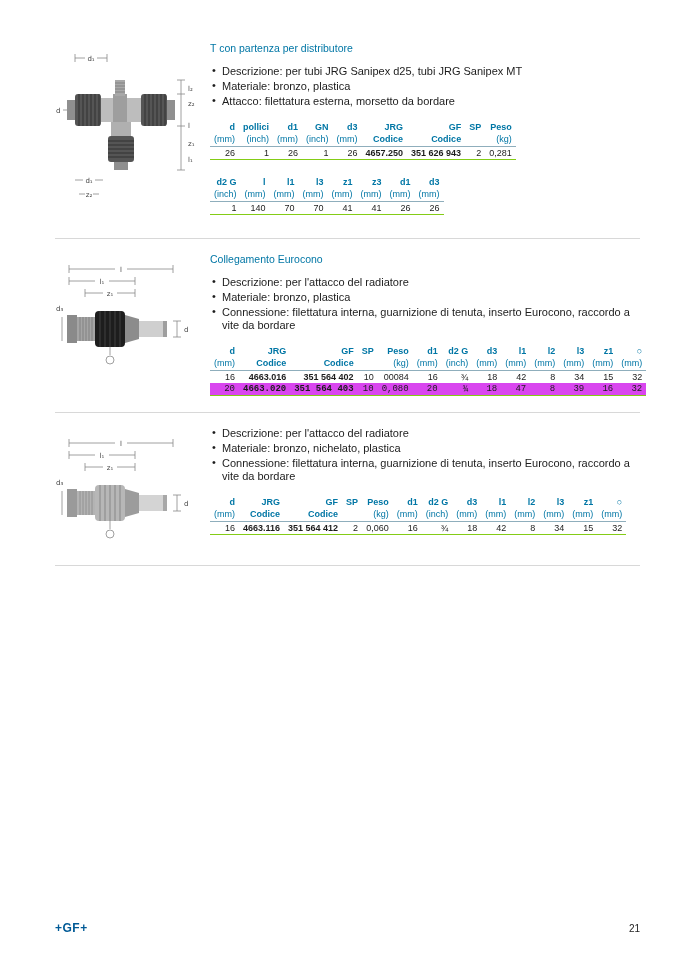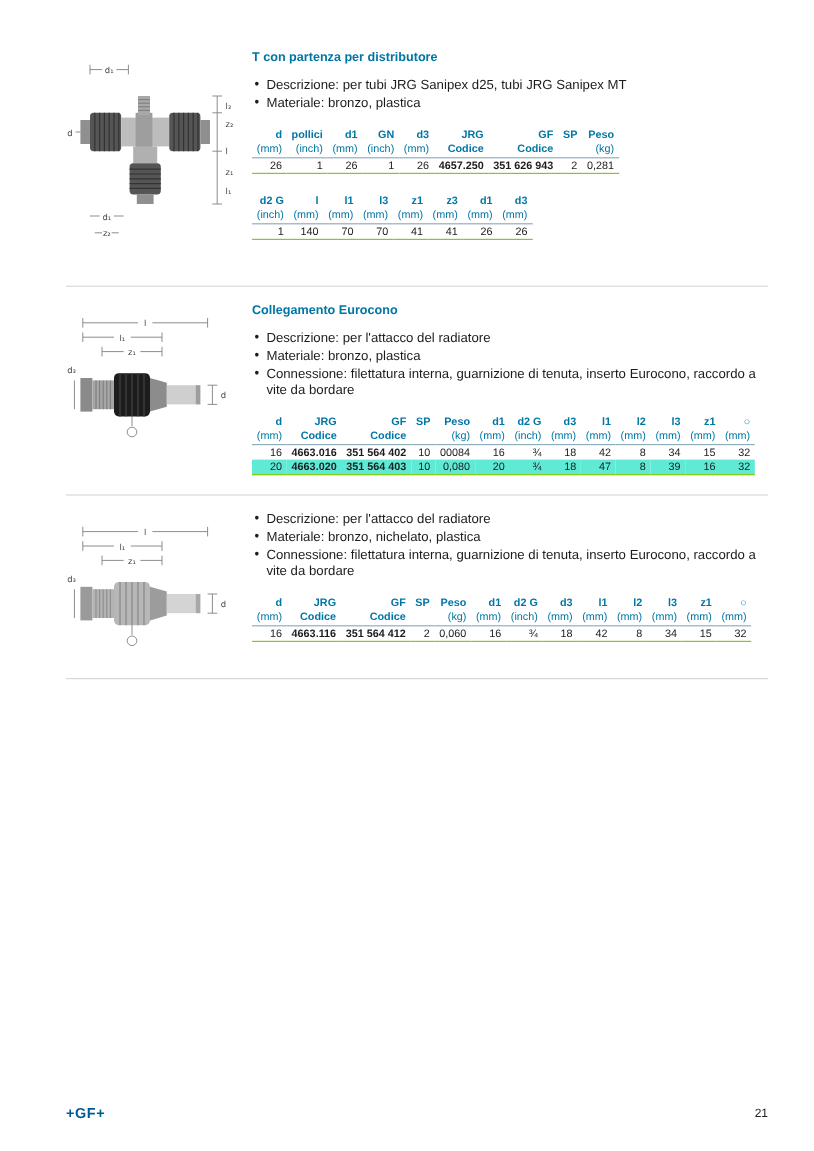--- a/index.html
+++ b/index.html
@@ -3,33 +3,33 @@
 <meta charset="utf-8">
 <style>
   *{margin:0;padding:0;box-sizing:border-box;}
   html,body{background:#ffffff;}
   .page{width:678px;height:959px;position:relative;background:#fff;
         font-family:"Liberation Sans",sans-serif;color:#1c1c1c;overflow:hidden;}
   .inner{padding:42px 38px 0 55px;}
   .product{display:flex;align-items:flex-start;}
   .draw-col{width:155px;flex:0 0 155px;padding-top:6px;}
   .content-col{flex:1;min-width:0;}
-  h2.heading{font-size:10.5px;color:#0076a5;margin:0 0 11px;font-weight:bold;}
+  h2.heading{font-size:10.5px;color:#0076a5;margin:0 0 11px;font-weight:normal;}
   ul.bullets{list-style:none;margin:0 0 13px;font-size:11px;line-height:13px;max-width:420px;}
   ul.bullets li{padding-left:12px;position:relative;margin-bottom:2px;}
   ul.bullets li::before{content:"\2022";position:absolute;left:2px;top:-1px;}
   table.spec{border-collapse:collapse;margin:0 0 16px;}
   table.spec th,table.spec td{text-align:right;padding:1px 4px;white-space:nowrap;font-size:9px;}
   th.h1{color:#0076a5;font-weight:bold;}
   th.hu{color:#0076a5;font-weight:normal;font-size:7.5px;margin-top:12px;}
   thead tr.units th{border-bottom:1px solid #8faebc;padding-bottom:2px;}
   tbody td{color:#1c1c1c;padding-top:3px;padding-bottom:3px;}
   tbody tr:last-child td{border-bottom:1px solid #84cc16;}
   td.bold{font-weight:bold;}
-  tr.hl{background:#5eead4;}
+  tr.hl{background:#d946ef;font-family:Liberation Mono, monospace;}
   hr.divider{border:0;border-top:1px solid #d8d8d8;margin:0 0 14px;}
   .s1{min-height:196px;} .s2{min-height:156px;} .s3{min-height:138px;}
   footer{position:absolute;left:55px;right:38px;bottom:24px;
          display:flex;justify-content:space-between;align-items:center;}
   .logo{color:#005a96;font-weight:bold;font-size:12px;letter-spacing:.5px;}
   .pagenum{font-size:10px;color:#222;}
   svg text{font-family:"DejaVu Sans",sans-serif;font-size:7px;fill:#444;}
   .dim{stroke:#888;stroke-width:0.8;fill:none;}
   .dimt{stroke:#888;stroke-width:0.8;}
 </style>
@@ -111,20 +111,21 @@
           <line class="dimt" x1="24" y1="146" x2="30" y2="146"></line>
           <line class="dimt" x1="38" y1="146" x2="44" y2="146"></line>
           <text x="34" y="149" text-anchor="middle">z₂</text>
         </svg>
       </div>
       <div class="content-col">
         <h2 class="heading">T con partenza per distributore</h2>
         <ul class="bullets">
             <li>Descrizione: per tubi JRG Sanipex d25, tubi JRG Sanipex MT</li>
             <li>Materiale: bronzo, plastica</li>
+            <li>Attacco: filettatura esterna, morsetto da bordare</li>
           </ul>
         <table class="spec">
             <thead>
               <tr>
                 <th class="h1">d</th>
                 <th class="h1">pollici</th>
                 <th class="h1">d1</th>
                 <th class="h1">GN</th>
                 <th class="h1">d3</th>
                 <th class="h1">JRG</th>

